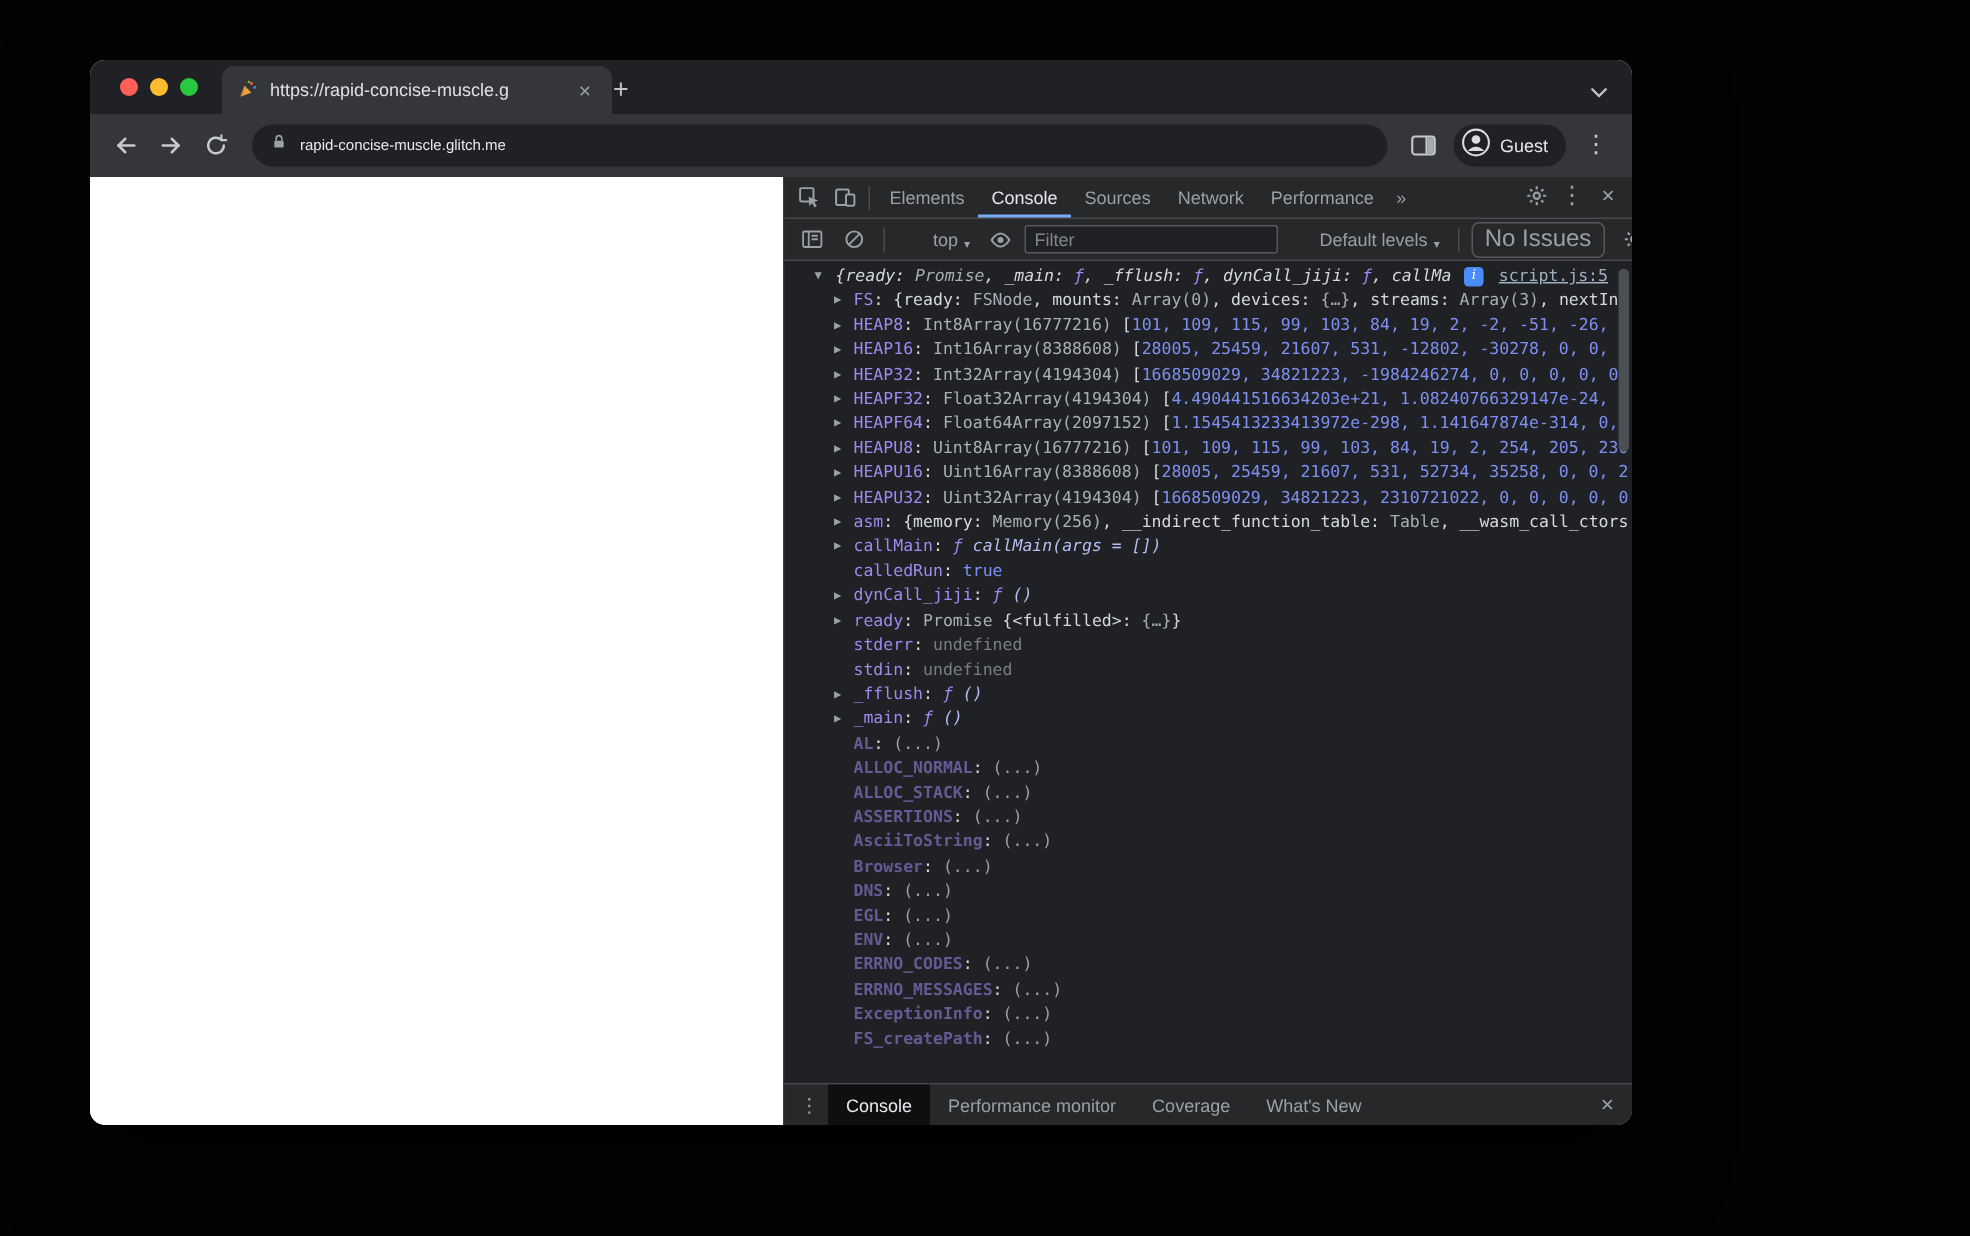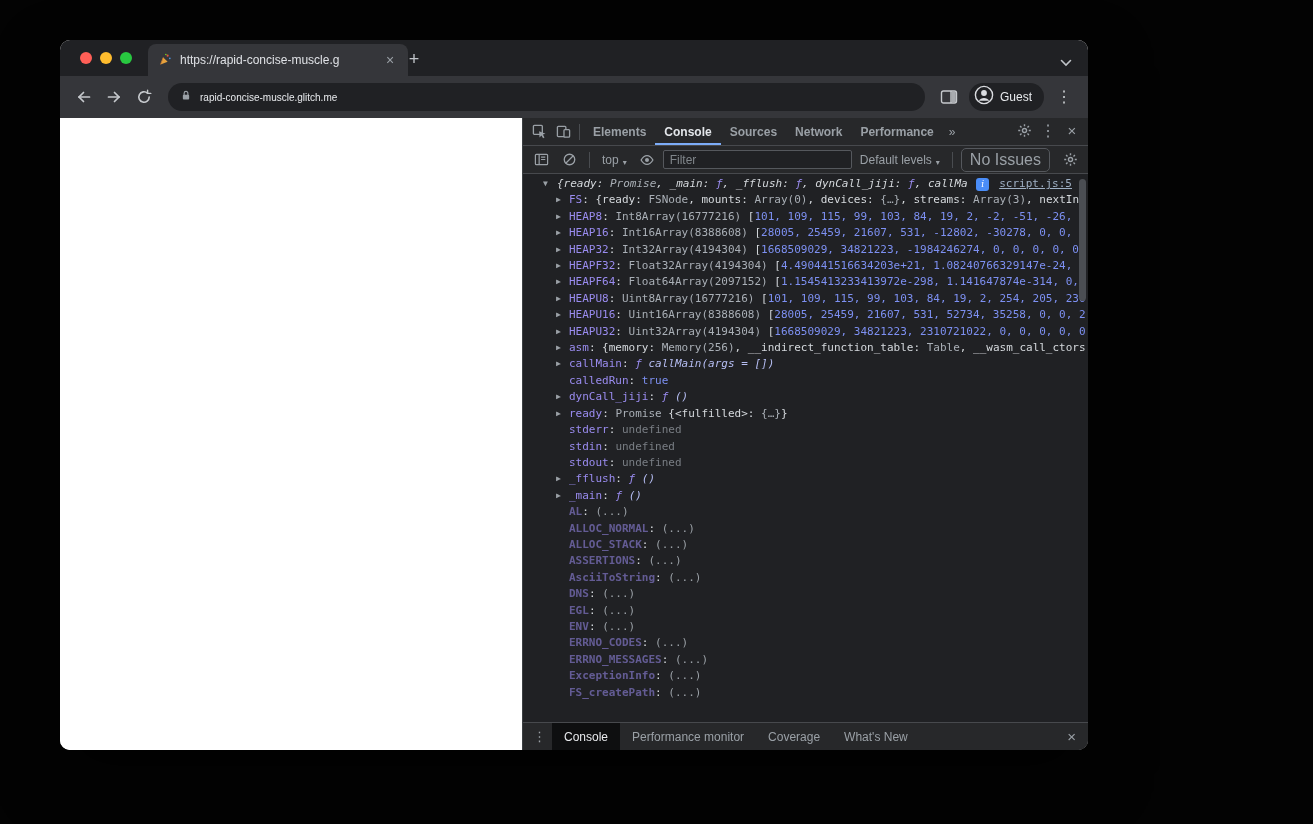--- a/index.html
+++ b/index.html
@@ -39,30 +39,30 @@
   .content{flex:1;display:flex;min-height:0;}
   .page{flex:1;background:#ffffff;min-width:0;}
   .devtools{width:565px;flex:0 0 auto;background:#202124;border-left:1px solid #3c4043;
             display:flex;flex-direction:column;min-height:0;}
 
   .dt-toolbar{height:27px;background:#27282a;border-bottom:1px solid #47494d;display:flex;
               align-items:stretch;padding:0 4px;flex:0 0 auto;}
   .dt-toolbar .icons{display:flex;align-items:center;}
   .ibtn{width:24px;height:24px;display:flex;align-items:center;justify-content:center;color:#9aa0a6;flex:0 0 auto;}
   .sep{width:1px;height:16px;background:#494c50;margin:auto 4px;flex:0 0 auto;}
-  .dt-tabs{display:flex;align-items:stretch;height:100%;font-weight:bold;}
+  .dt-tabs{display:flex;align-items:stretch;height:100%;}
   .dt-tab{display:flex;align-items:center;padding:0 9px;font-size:12px;color:#9aa0a6;white-space:nowrap;}
   .dt-tab.active{color:#e3e6ea;box-shadow:inset 0 -2px 0 #7cacf8;}
   .overflow-btn{display:flex;align-items:center;color:#9aa0a6;font-size:12px;padding:0 6px;}
   .spacer{flex:1;}
   .dt-close,.drawer-close{color:#9aa0a6;font-size:15px;}
 
   .console-toolbar{height:27px;background:#27282a;border-bottom:1px solid #47494d;display:flex;
                    align-items:center;padding:0 6px;gap:4px;flex:0 0 auto;font-size:12px;color:#9aa0a6;}
-  .ctx{display:flex;align-items:flex-end;gap:4px;padding:0 4px;white-space:nowrap;}
+  .ctx{display:flex;align-items:flex-end;gap:4px;padding:0 4px;white-space:nowrap;margin-left:20px;}
   .caret{font-size:8px;color:#9aa0a6;}
   .filter{width:188px;height:17px;background:#202124;border:1px solid #55585d;border-radius:2px;
           color:#e8eaed;font-size:12px;padding:0 6px;font-family:"Liberation Sans",sans-serif;outline:none;}
   .filter::placeholder{color:#80868b;}
   .no-issues{border:1px solid #55585d;border-radius:5px;padding:2px 8px;font-size:16px;color:#9aa0a6;white-space:nowrap;}
 
   
   .console-wrap{flex:1;position:relative;min-height:0;overflow:hidden;background:#202124;}
   .console{padding-top:2px;font-family:"DejaVu Sans Mono",monospace;font-size:11px;line-height:16.4px;color:#d5d9dd;}
   .cline{position:relative;padding-left:46px;padding-right:2px;display:flex;}
@@ -324,23 +324,20 @@
               <span class="arr">▶</span>
               <span class="segs"><span class="sg-n">ready</span><span class="sg-p">: </span><span class="sg-c">Promise</span><span class="sg-p"> {&lt;fulfilled&gt;: </span><span class="sg-c">{…}</span><span class="sg-p">}</span></span>
             </div>
             <div class="cline">
               <span class="segs"><span class="sg-n">stderr</span><span class="sg-p">: </span><span class="sg-u">undefined</span></span>
             </div>
             <div class="cline">
               <span class="segs"><span class="sg-n">stdin</span><span class="sg-p">: </span><span class="sg-u">undefined</span></span>
             </div>
             <div class="cline">
-              <span class="segs"><span class="sg-n">stdout</span><span class="sg-p">: </span><span class="sg-u">undefined</span></span>
-            </div>
-            <div class="cline">
               <span class="arr">▶</span>
               <span class="segs"><span class="sg-n">_fflush</span><span class="sg-p">: </span><span class="sg-f">ƒ </span><span class="sg-sig">()</span></span>
             </div>
             <div class="cline">
               <span class="arr">▶</span>
               <span class="segs"><span class="sg-n">_main</span><span class="sg-p">: </span><span class="sg-f">ƒ </span><span class="sg-sig">()</span></span>
             </div>
             <div class="cline">
               <span class="segs"><span class="sg-nd">AL</span><span class="sg-p">: </span><span class="sg-d">(...)</span></span>
             </div>
@@ -348,20 +345,23 @@
               <span class="segs"><span class="sg-nd">ALLOC_NORMAL</span><span class="sg-p">: </span><span class="sg-d">(...)</span></span>
             </div>
             <div class="cline">
               <span class="segs"><span class="sg-nd">ALLOC_STACK</span><span class="sg-p">: </span><span class="sg-d">(...)</span></span>
             </div>
             <div class="cline">
               <span class="segs"><span class="sg-nd">ASSERTIONS</span><span class="sg-p">: </span><span class="sg-d">(...)</span></span>
             </div>
             <div class="cline">
               <span class="segs"><span class="sg-nd">AsciiToString</span><span class="sg-p">: </span><span class="sg-d">(...)</span></span>
+            </div>
+            <div class="cline">
+              <span class="segs"><span class="sg-nd">Browser</span><span class="sg-p">: </span><span class="sg-d">(...)</span></span>
             </div>
             <div class="cline">
               <span class="segs"><span class="sg-nd">DNS</span><span class="sg-p">: </span><span class="sg-d">(...)</span></span>
             </div>
             <div class="cline">
               <span class="segs"><span class="sg-nd">EGL</span><span class="sg-p">: </span><span class="sg-d">(...)</span></span>
             </div>
             <div class="cline">
               <span class="segs"><span class="sg-nd">ENV</span><span class="sg-p">: </span><span class="sg-d">(...)</span></span>
             </div>

